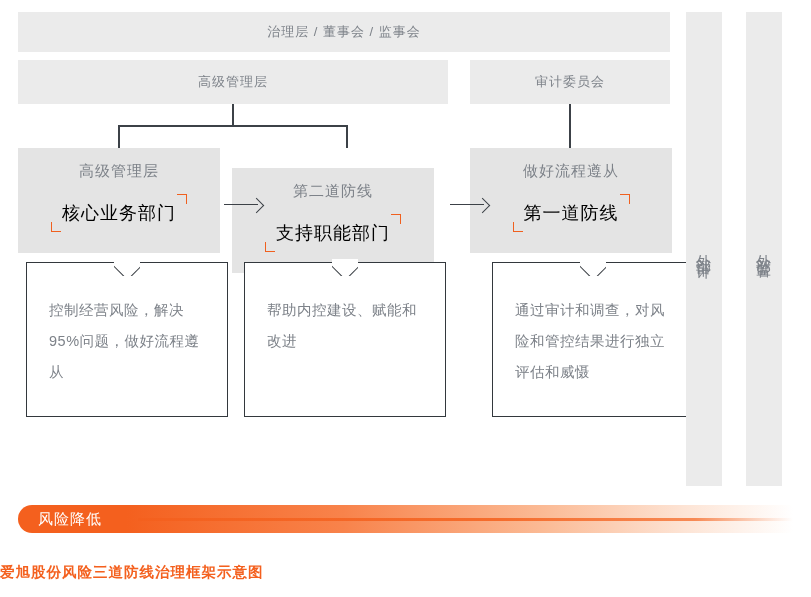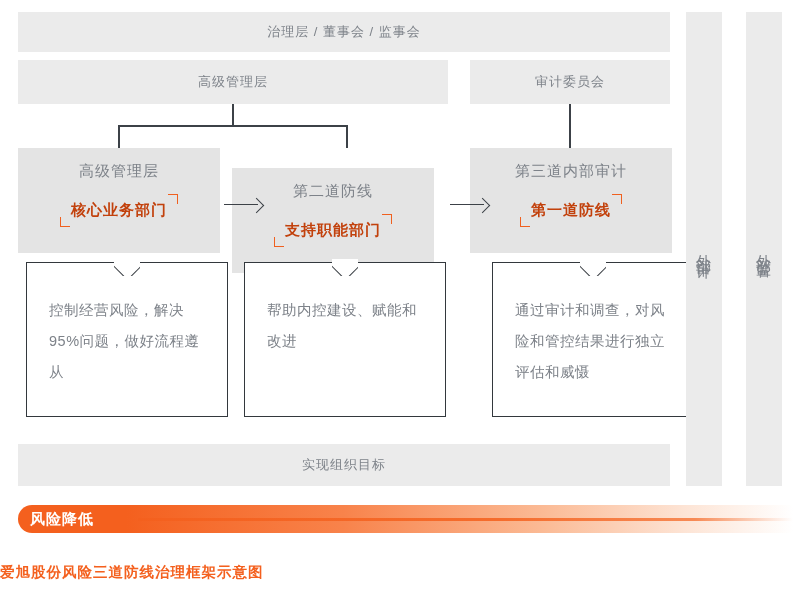--- a/index.html
+++ b/index.html
@@ -84,25 +84,24 @@
   .dl-sub-wrap {
     position: absolute;
     top: 50px;
     left: 0;
     right: 0;
     display: flex;
     justify-content: center;
   }
   .dl-sub {
     position: relative;
-    color: #c2410c;
-    font-size: 15px;
+    color: #000000;
+    font-size: 18px;
     letter-spacing: 1px;
     padding: 3px 9px;
-    font-weight: bold;
   }
   .dl-sub::before,
   .dl-sub::after {
     content: "";
     position: absolute;
     width: 9px;
     height: 9px;
   }
   
   .dl-sub::after {
@@ -232,28 +231,28 @@
   .risk-bar-line {
     position: absolute;
     left: 120px;
     top: 13px;
     width: 655px;
     height: 2.5px;
     background: linear-gradient(to right, #f4601e 0%, #f56c2c 55%, #f78a55 85%, #ffffff 100%);
   }
   .risk-bar-label {
     position: absolute;
-    left: 12px;
+    left: 20px;
     top: 0;
     height: 28px;
     display: flex;
     align-items: center;
     color: #ffffff;
     font-size: 15px;
-    font-weight: bold;
+    font-weight: normal;
     letter-spacing: 1px;
     z-index: 2;
   }
 
   
   .caption {
     position: absolute;
     left: 0;
     right: 0;
     top: 563px;
@@ -296,21 +295,21 @@
   </div>
 
   <div class="dl-box dl-2">
     <div class="dl-title">第二道防线</div>
     <div class="dl-sub-wrap">
       <div class="dl-sub">支持职能部门</div>
     </div>
   </div>
 
   <div class="dl-box dl-3">
-    <div class="dl-title">第三道内部审计</div>
+    <div class="dl-title">做好流程遵从</div>
     <div class="dl-sub-wrap">
       <div class="dl-sub">第一道防线</div>
     </div>
   </div>
 
   <div class="arrow arrow-1">
     <div class="shaft"></div>
     <div class="head"></div>
   </div>
   <div class="arrow arrow-2">
@@ -334,23 +333,20 @@
     <span>通过审计和调查，对风险和管控结果进行独立评估和威慑</span>
   </div>
 
   <div class="sidecol sidecol-audit">
     <span class="sidecol-label">外部审计</span>
   </div>
   <div class="sidecol sidecol-superv">
     <span class="sidecol-label">外部监管</span>
   </div>
 
-  <div class="greybar goal-bar">
-    <span>实现组织目标</span>
-  </div>
 
   <div class="risk-bar">
     <div class="risk-bar-fill"></div>
     <div class="risk-bar-line"></div>
     <div class="risk-bar-label">风险降低</div>
   </div>
 
   <div class="caption">爱旭股份风险三道防线治理框架示意图</div>
 
 </div>

